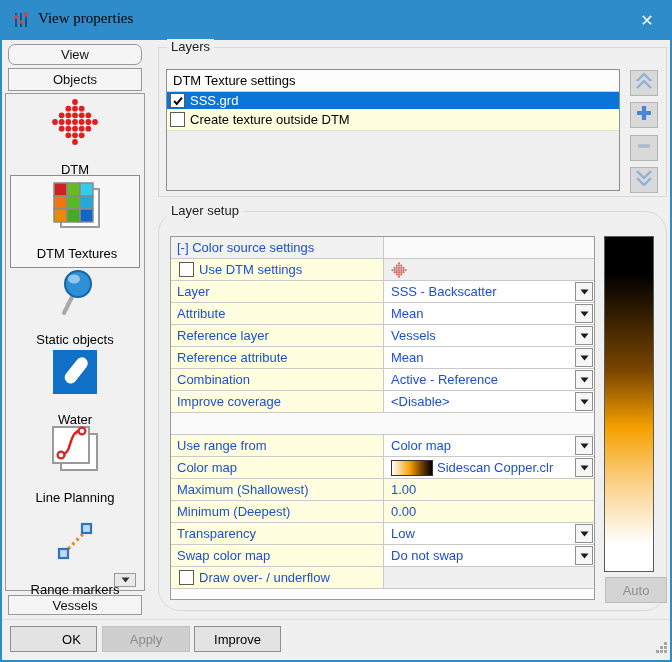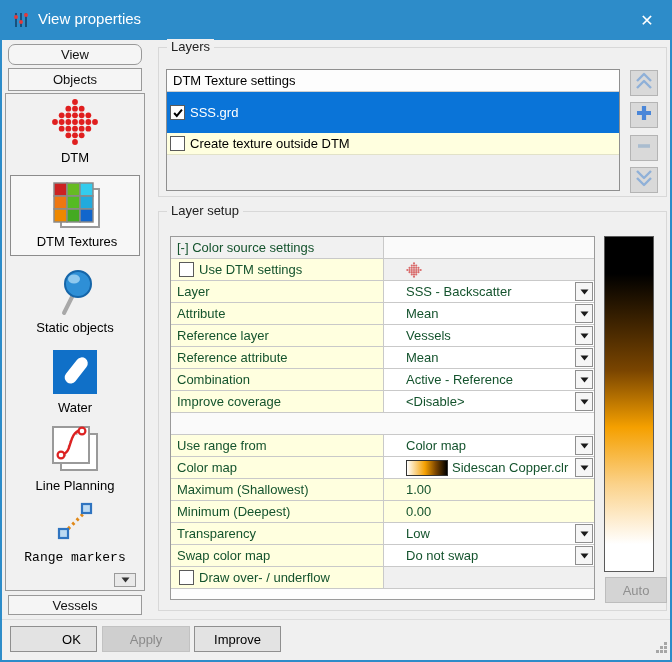--- a/index.html
+++ b/index.html
@@ -11,73 +11,73 @@
     background:var(--panel,#F0F0F0);
     border-left:2px solid var(--accent,#2D8CC9);
     border-right:2px solid var(--accent,#2D8CC9);
     border-bottom:2px solid var(--accent,#2D8CC9);
   }
 
   
   .titlebar { position:absolute; left:-2px; top:0; width:672px; height:40px;
     background:var(--accent,#2D8CC9); color:#fff; }
   .titlebar .ticon { position:absolute; left:12px; top:11px; width:18px; height:18px; }
-  .titlebar .ttext { position:absolute; left:38px; top:10px; font-size:15px; color:#ffffff; }
+  .titlebar .ttext { position:absolute; left:38px; top:10px; font-size:15px; color:#000000;font-family:Liberation Serif, serif; }
   .close-btn { position:absolute; right:8px; top:6px; width:34px; height:28px;
     display:flex; align-items:center; justify-content:center; color:#fff; font-size:16px;
     cursor:default; }
 
   
   .side-btn { position:absolute; left:6px; width:134px; background:#f5f5f5;
     border:1px solid #999; text-align:center; font-size:13px; color:#111;
     display:flex; align-items:center; justify-content:center; }
   #view-btn { top:44px; height:21px;border-radius:7px; }
   #objects-btn { top:68px; height:23px; }
   #vessels-btn { top:595px; height:20px; }
 
   .side-list { position:absolute; left:3px; top:93px; width:140px; height:498px;
     border:1px solid #9a9a9a; background:#f1f1f1; }
   .side-item { position:absolute; left:3px; width:132px; text-align:center; }
   .side-item .s-icon { display:block; height:52px; display:flex; align-items:center; justify-content:center; }
-  .side-item .s-label { font-size:13px; color:#000; margin-top:2px; }
+  .side-item .s-label { font-size:13px; color:#000; margin-top:14px; }
   .side-item.selected { left:4px; width:130px; border:1px solid #8c8c8c; background:#f7f7f7; padding:4px 0 6px 4px; }
   .side-scroll { position:absolute; left:108px; top:479px; width:22px; height:14px;
     background:#e9e9e9; border:1px solid #9a9a9a; display:flex; align-items:center; justify-content:center; }
 
   
   .groupbox { position:absolute; left:156px; width:509px; border:1px solid #d8d8d8;
     background:var(--panel,#F0F0F0); }
   .groupbox > .g-label { position:absolute; top:-9px; left:8px; background:var(--panel,#F0F0F0);
     padding:0 4px; font-size:13px; color:#222; }
   #layers-group { top:47px; height:150px; }
-  #setup-group { top:211px; height:400px; }
+  #setup-group { top:211px; height:400px;border-radius:22px; }
 
   
   .layers-list { position:absolute; left:7px; top:21px; width:454px; height:122px;
     border:1px solid #8f8f8f; background:#efefef; overflow:hidden; }
   .ll-header { height:22px; background:#fdfdfd; border-bottom:1px solid #cfcfcf;
     font-size:13px; color:#000; display:flex; align-items:center; padding-left:6px; }
   .lrow { height:22px; display:flex; align-items:center; font-size:13px; }
-  .lrow.sel { background:var(--selection,#0A74D8); color:#fff; height:41px; }
+  .lrow.sel { background:var(--selection,#0A74D8); color:#fff; height:17px; }
   .lrow.unsel { background:var(--yellow,#FFFFDF); color:#000; border-bottom:1px solid #e2e2c8; }
   .cbx { width:15px; height:15px; background:#fff; border:1px solid #5a5a5a; margin:0 5px 0 3px;
     display:flex; align-items:center; justify-content:center; flex:0 0 auto; }
 
   
   .sq-btn { position:absolute; left:471px; width:28px; height:26px; background:#d9d9d9;
     border:1px solid #b4b4b4; display:flex; align-items:center; justify-content:center; }
 
   
   .setup-table { position:absolute; left:11px; top:24px; width:425px;
     border:1px solid #9a9a9a; background:#fff; }
-  .t-row { display:flex; height:22px; border-bottom:1px solid #c9c9c9; font-size:13px; color:#14532d; }
+  .t-row { display:flex; height:22px; border-bottom:1px solid #c9c9c9; font-size:13px; color:#1d4ed8; }
   .t-row:last-child { border-bottom:none; }
   .t-label { width:213px; background:var(--yellow,#FFFFDF); border-right:1px solid #c9c9c9;
     display:flex; align-items:center; padding-left:6px; overflow:hidden; white-space:nowrap; }
-  .t-value { flex:1; background:#fff; display:flex; align-items:center; padding-left:22px;
+  .t-value { flex:1; background:#fff; display:flex; align-items:center; padding-left:7px;
     position:relative; overflow:hidden; white-space:nowrap; }
   .t-row.section .t-label { background:#f1f1f1; }
   .t-row.section .t-value { background:#fafafa; }
   .t-value.gray { background:#f0f0f0; }
   .t-value.yellow { background:var(--yellow,#FFFFDF); }
   .combo-btn { position:absolute; right:1px; top:1px; bottom:1px; width:18px;
     background:#f6f6f6; border:1px solid #8f8f8f; display:flex; align-items:center; justify-content:center; }
   .cm-swatch { width:42px; height:16px; border:1px solid #333; margin-right:4px; flex:0 0 auto; }
   .t-filler { height:10px; background:#fdfdfd; }
   .t-label .cbx { margin-left:2px; }
@@ -194,21 +194,21 @@
    <rect x="12" y="9" width="36" height="36" fill="#fff" stroke="#9a9a9a" stroke-width="2"></rect>
    <rect x="4" y="2" width="36" height="36" fill="#fff" stroke="#9a9a9a" stroke-width="2"></rect>
    <path d="M11 33 C 22 33, 16 12, 30 8" stroke="#b0b0b0" stroke-width="1.6" fill="none" stroke-dasharray="2 3"></path>
    <path d="M13 29 C 24 29, 18 8, 32 5" stroke="#d22" stroke-width="2.4" fill="none"></path>
    <circle cx="12" cy="30" r="3.4" fill="#fff" stroke="#d22" stroke-width="2.2"></circle>
    <circle cx="33" cy="6" r="3.4" fill="#fff" stroke="#d22" stroke-width="2.2"></circle>
           </svg>
         </span>
         <div class="s-label">Line Planning</div>
       </div>
-      <div class="side-item" style="top: 402px; font-family: Liberation Mono, monospace;">
+      <div class="side-item" style="top: 422px;">
         <span class="s-icon">
           <svg width="48" height="48" viewBox="0 0 48 48">
    <path d="M13 35 L35 13" stroke="#e08818" stroke-width="3.2" stroke-dasharray="2.5 3.5"></path>
    <rect x="31" y="6" width="9" height="9" fill="#bcdaf2" stroke="#2f74c0" stroke-width="2.2"></rect>
    <rect x="8" y="31" width="9" height="9" fill="#bcdaf2" stroke="#2f74c0" stroke-width="2.2"></rect>
           </svg>
         </span>
         <div class="s-label">Range markers</div>
       </div>
       <div class="side-scroll">

